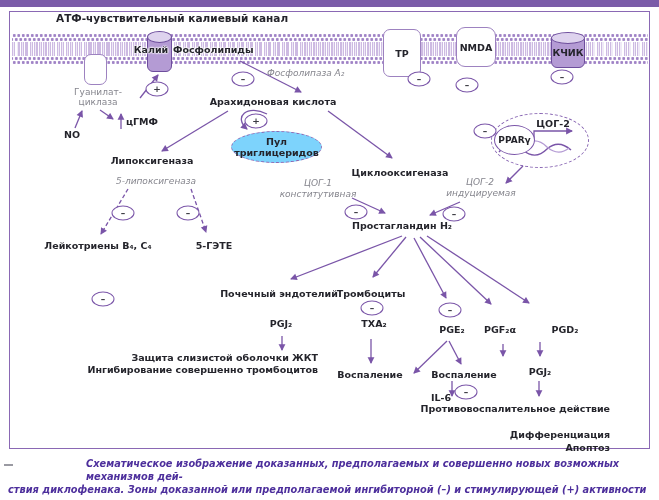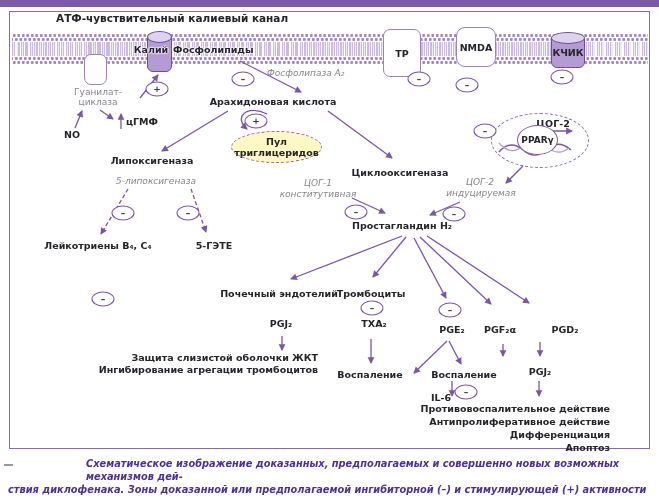--- a/index.html
+++ b/index.html
@@ -26,21 +26,21 @@
   .halo{text-shadow:0 0 2px #fff,0 0 2px #fff,0 0 2px #fff,0 0 2px #fff;}
   .rt{text-align:center;transform:none;}
   .badge{position:absolute;width:21px;height:13px;border:1.6px solid #7a55a8;border-radius:50%;
     background:#fff;color:#3a3a42;font-weight:bold;font-size:9px;line-height:13px;text-align:center;
     transform:translate(-50%,-50%);}
   .rrect{position:absolute;background:#fff;border:1.5px solid #9d82c0;display:flex;align-items:center;
     justify-content:center;font-weight:bold;font-size:9.5px;color:#24242b;box-sizing:border-box;}
   .cyl{position:absolute;background:#b49bd4;border:1.5px solid #6d4d9c;border-radius:3px 3px 6px 6px;box-sizing:border-box;}
   .cyl::before{content:"";position:absolute;left:-1.5px;top:-6px;width:100%;height:10px;background:#ded3ee;
     border:1.5px solid #6d4d9c;border-radius:50%;}
-  .dash-ellipse{position:absolute;border:1.3px dashed #8a68b4;border-radius:50%;background:#fef9c3;
+  .dash-ellipse{position:absolute;border:1.3px dashed #8a68b4;border-radius:50%;background:#7dd3fc;
     display:flex;flex-direction:column;align-items:center;justify-content:center;box-sizing:border-box;}
   .solid-ellipse{position:absolute;border:1.6px solid #7a55a8;border-radius:50%;background:#fff;
     display:flex;align-items:center;justify-content:center;box-sizing:border-box;}
   .sub-ellipse{position:absolute;left:94px;top:305px;width:84px;height:28px;border:2.5px solid #7e57ab;
     border-radius:50%;background:#eae4f4;display:flex;align-items:center;justify-content:center;
     font-weight:bold;font-size:9.5px;color:#24242b;box-sizing:border-box;}
   .caption{position:absolute;left:8px;top:457px;width:646px;color:#4d2f9c;font-weight:bold;
     font-style:italic;font-size:9.8px;line-height:13px;}
   .caption .ind{padding-left:78px;}
   .cap-dash{position:absolute;left:4px;top:464px;width:9px;height:2px;background:#9a9aa2;}
@@ -123,43 +123,42 @@
   <div class="lbl b c" style="left:214px;top:240px;">5-ГЭТЕ</div>
 
   <div class="lbl b c" style="left:400px;top:167px;">Циклооксигеназа</div>
   <div class="lbl gray it c" style="left:318px;top:178px;">ЦОГ-1</div>
   <div class="lbl gray it c" style="left:318px;top:189px;">конститутивная</div>
   <div class="lbl gray it c" style="left:480px;top:177px;">ЦОГ-2</div>
   <div class="lbl gray it c" style="left:481px;top:188px;text-align:center;">индуцируемая</div>
 
   <div class="dash-ellipse" style="left:491px;top:113px;width:98px;height:55px;background:transparent;"></div>
   <div class="lbl b c" style="left:553px;top:118px;">ЦОГ-2</div>
-  <div class="solid-ellipse" style="left:517px;top:125px;width:41px;height:30px;font-weight:bold;font-size:9px;color:#24242b;">PPARγ</div>
+  <div class="solid-ellipse" style="left:494px;top:125px;width:41px;height:30px;font-weight:bold;font-size:9px;color:#24242b;">PPARγ</div>
 
   <div class="lbl b c" style="left:402px;top:220px;">Простагландин Н₂</div>
   <div class="lbl b c" style="left:279px;top:288px;">Почечный эндотелий</div>
   <div class="lbl b c" style="left:371px;top:288px;">Тромбоциты</div>
 
   <div class="lbl b c" style="left:281px;top:318px;">PGJ₂</div>
   <div class="lbl b c" style="left:374px;top:318px;">ТХА₂</div>
   <div class="lbl b c" style="left:452px;top:324px;">PGE₂</div>
   <div class="lbl b c" style="left:500px;top:324px;">PGF₂α</div>
   <div class="lbl b c" style="left:541px;top:324px;padding-left:48px;">PGD₂</div>
 
   <div class="lbl b rt" style="right:341px;top:352px;">Защита слизистой оболочки ЖКТ</div>
-  <div class="lbl b rt" style="right:341px;top:364px;">Ингибирование агрегации тромбоцитов</div>
+  <div class="lbl b rt" style="right:341px;top:364px;">Ингибирование совершенно тромбоцитов</div>
 
   <div class="lbl b c" style="left:370px;top:369px;">Воспаление</div>
 
   <div class="lbl b c" style="left:464px;top:369px;">Воспаление</div>
   <div class="lbl b" style="left:431px;top:392px;">IL-6</div>
   <div class="lbl b c" style="left:540px;top:366px;">PGJ₂</div>
 
   <div class="lbl b rt" style="right:49px;top:403px;">Противовоспалительное действие</div>
-  <div class="lbl b rt" style="right:49px;top:416px;">Антипролиферативное действие</div>
   <div class="lbl b rt" style="right:49px;top:429px;">Дифференциация</div>
   <div class="lbl b rt" style="right:49px;top:442px;">Апоптоз</div>
 
   <div class="badge" style="left:243px;top:79px;">–</div>
   <div class="badge" style="left:419px;top:79px;">–</div>
   <div class="badge" style="left:467px;top:85px;">–</div>
   <div class="badge" style="left:562px;top:77px;">–</div>
   <div class="badge" style="left:485px;top:131px;">–</div>
   <div class="badge" style="left:123px;top:213px;">–</div>
   <div class="badge" style="left:188px;top:213px;">–</div>

